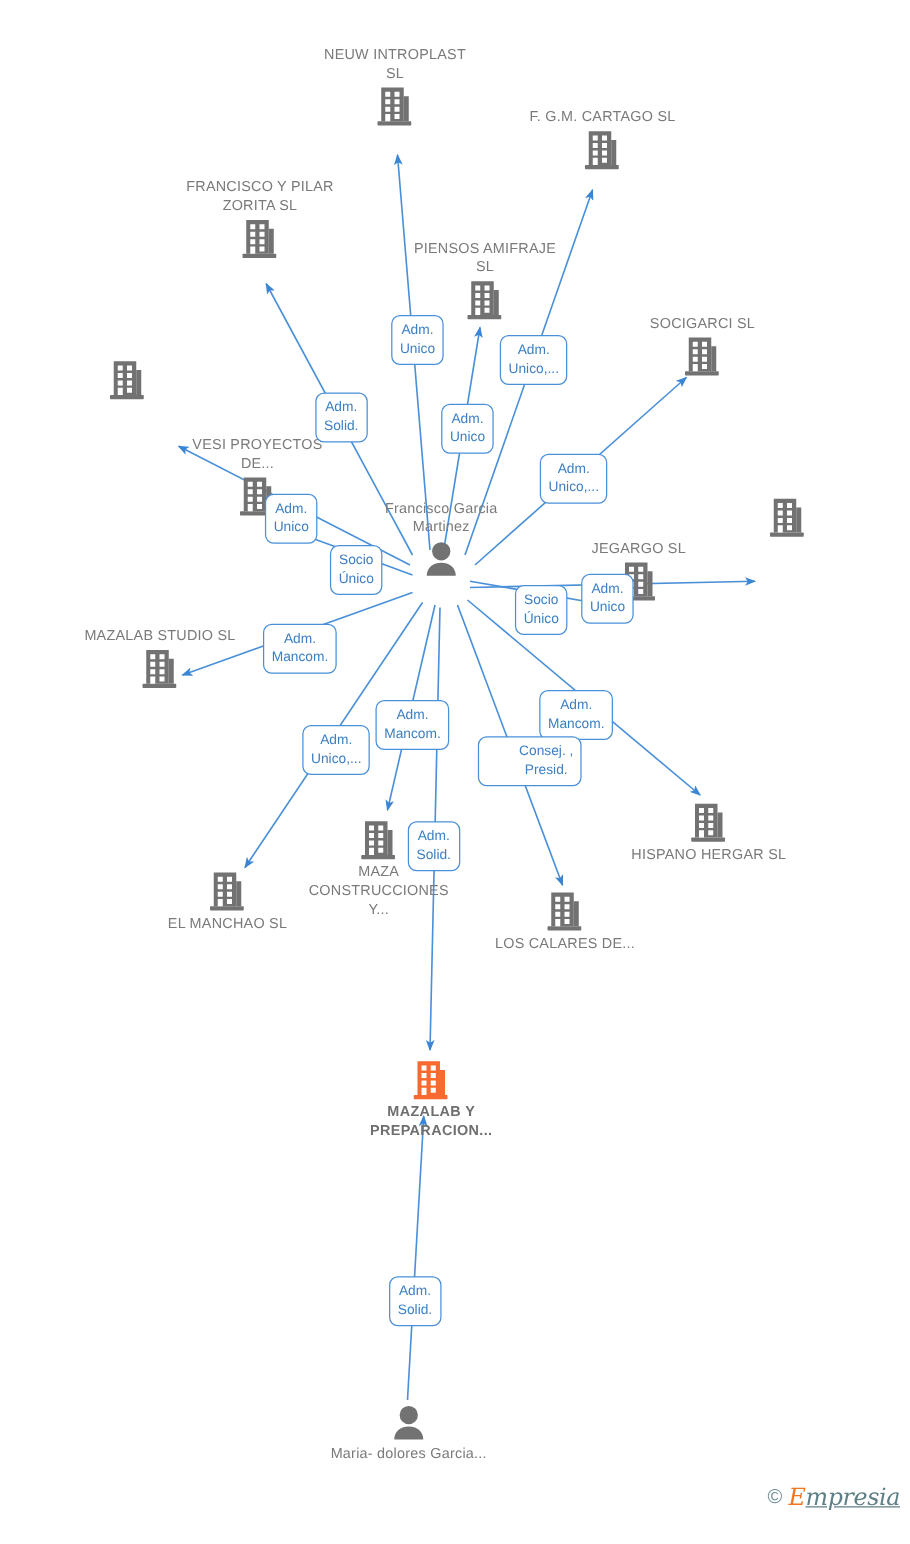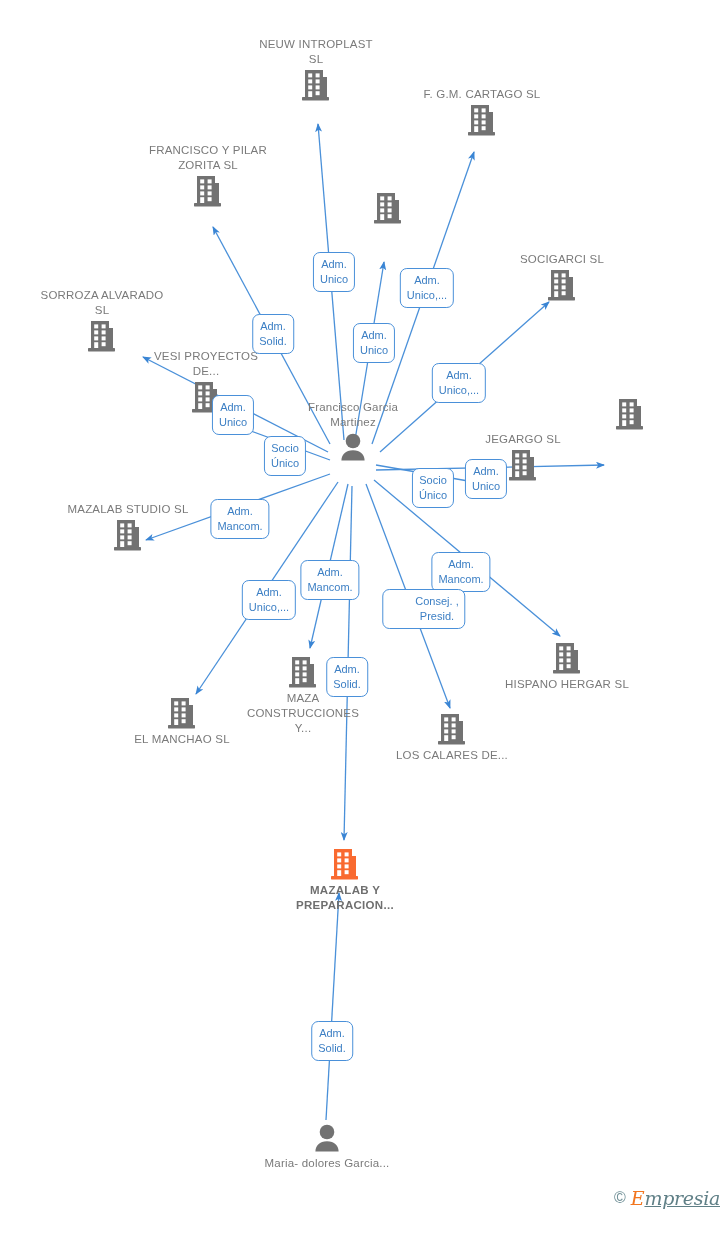--- a/index.html
+++ b/index.html
@@ -175,20 +175,22 @@
             <rect x="15.6" y="4.4" width="4" height="4" fill="#ffffff"></rect>
             <rect x="8.2" y="10.4" width="4" height="4" fill="#ffffff"></rect>
             <rect x="15.6" y="10.4" width="4" height="4" fill="#ffffff"></rect>
             <rect x="8.2" y="16.4" width="4" height="4" fill="#ffffff"></rect>
             <rect x="15.6" y="16.4" width="4" height="4" fill="#ffffff"></rect>
             <rect x="8.2" y="22.2" width="4" height="5.8" fill="#ffffff"></rect>
             <rect x="15.6" y="22.2" width="4" height="4" fill="#ffffff"></rect>
           </svg></span>
       </div>
       <div class="node cap-above" style="left: 388px; top: 192px;">
+        <span class="caption">PIENSOS
+AMIFRAJE SL</span>
         <span class="glyph"><svg width="32" height="34" viewBox="0 0 32 34" aria-hidden="true">
             <rect x="5" y="1" width="18" height="27" fill="#727272"></rect>
             <rect x="23" y="8" width="4" height="20" fill="#727272"></rect>
             <rect x="2" y="28" width="27" height="3.4" rx="0.6" fill="#727272"></rect>
             <rect x="8.2" y="4.4" width="4" height="4" fill="#ffffff"></rect>
             <rect x="15.6" y="4.4" width="4" height="4" fill="#ffffff"></rect>
             <rect x="8.2" y="10.4" width="4" height="4" fill="#ffffff"></rect>
             <rect x="15.6" y="10.4" width="4" height="4" fill="#ffffff"></rect>
             <rect x="8.2" y="16.4" width="4" height="4" fill="#ffffff"></rect>
             <rect x="15.6" y="16.4" width="4" height="4" fill="#ffffff"></rect>
@@ -206,22 +208,20 @@
             <rect x="15.6" y="4.4" width="4" height="4" fill="#ffffff"></rect>
             <rect x="8.2" y="10.4" width="4" height="4" fill="#ffffff"></rect>
             <rect x="15.6" y="10.4" width="4" height="4" fill="#ffffff"></rect>
             <rect x="8.2" y="16.4" width="4" height="4" fill="#ffffff"></rect>
             <rect x="15.6" y="16.4" width="4" height="4" fill="#ffffff"></rect>
             <rect x="8.2" y="22.2" width="4" height="5.8" fill="#ffffff"></rect>
             <rect x="15.6" y="22.2" width="4" height="4" fill="#ffffff"></rect>
           </svg></span>
       </div>
       <div class="node cap-above" style="left: 102px; top: 288px;">
-        <span class="caption">SORROZA
-ALVARADO SL</span>
         <span class="glyph"><svg width="32" height="34" viewBox="0 0 32 34" aria-hidden="true">
             <rect x="5" y="1" width="18" height="27" fill="#727272"></rect>
             <rect x="23" y="8" width="4" height="20" fill="#727272"></rect>
             <rect x="2" y="28" width="27" height="3.4" rx="0.6" fill="#727272"></rect>
             <rect x="8.2" y="4.4" width="4" height="4" fill="#ffffff"></rect>
             <rect x="15.6" y="4.4" width="4" height="4" fill="#ffffff"></rect>
             <rect x="8.2" y="10.4" width="4" height="4" fill="#ffffff"></rect>
             <rect x="15.6" y="10.4" width="4" height="4" fill="#ffffff"></rect>
             <rect x="8.2" y="16.4" width="4" height="4" fill="#ffffff"></rect>
             <rect x="15.6" y="16.4" width="4" height="4" fill="#ffffff"></rect>
@@ -255,21 +255,21 @@
             <rect x="8.2" y="4.4" width="4" height="4" fill="#ffffff"></rect>
             <rect x="15.6" y="4.4" width="4" height="4" fill="#ffffff"></rect>
             <rect x="8.2" y="10.4" width="4" height="4" fill="#ffffff"></rect>
             <rect x="15.6" y="10.4" width="4" height="4" fill="#ffffff"></rect>
             <rect x="8.2" y="16.4" width="4" height="4" fill="#ffffff"></rect>
             <rect x="15.6" y="16.4" width="4" height="4" fill="#ffffff"></rect>
             <rect x="8.2" y="22.2" width="4" height="5.8" fill="#ffffff"></rect>
             <rect x="15.6" y="22.2" width="4" height="4" fill="#ffffff"></rect>
           </svg></span>
       </div>
-      <div class="node cap-above" style="left: 523px; top: 432px;">
+      <div class="node cap-above" style="left: 511px; top: 432px;">
         <span class="caption">JEGARGO
 SL</span>
         <span class="glyph"><svg width="32" height="34" viewBox="0 0 32 34" aria-hidden="true">
             <rect x="5" y="1" width="18" height="27" fill="#727272"></rect>
             <rect x="23" y="8" width="4" height="20" fill="#727272"></rect>
             <rect x="2" y="28" width="27" height="3.4" rx="0.6" fill="#727272"></rect>
             <rect x="8.2" y="4.4" width="4" height="4" fill="#ffffff"></rect>
             <rect x="15.6" y="4.4" width="4" height="4" fill="#ffffff"></rect>
             <rect x="8.2" y="10.4" width="4" height="4" fill="#ffffff"></rect>
             <rect x="15.6" y="10.4" width="4" height="4" fill="#ffffff"></rect>

